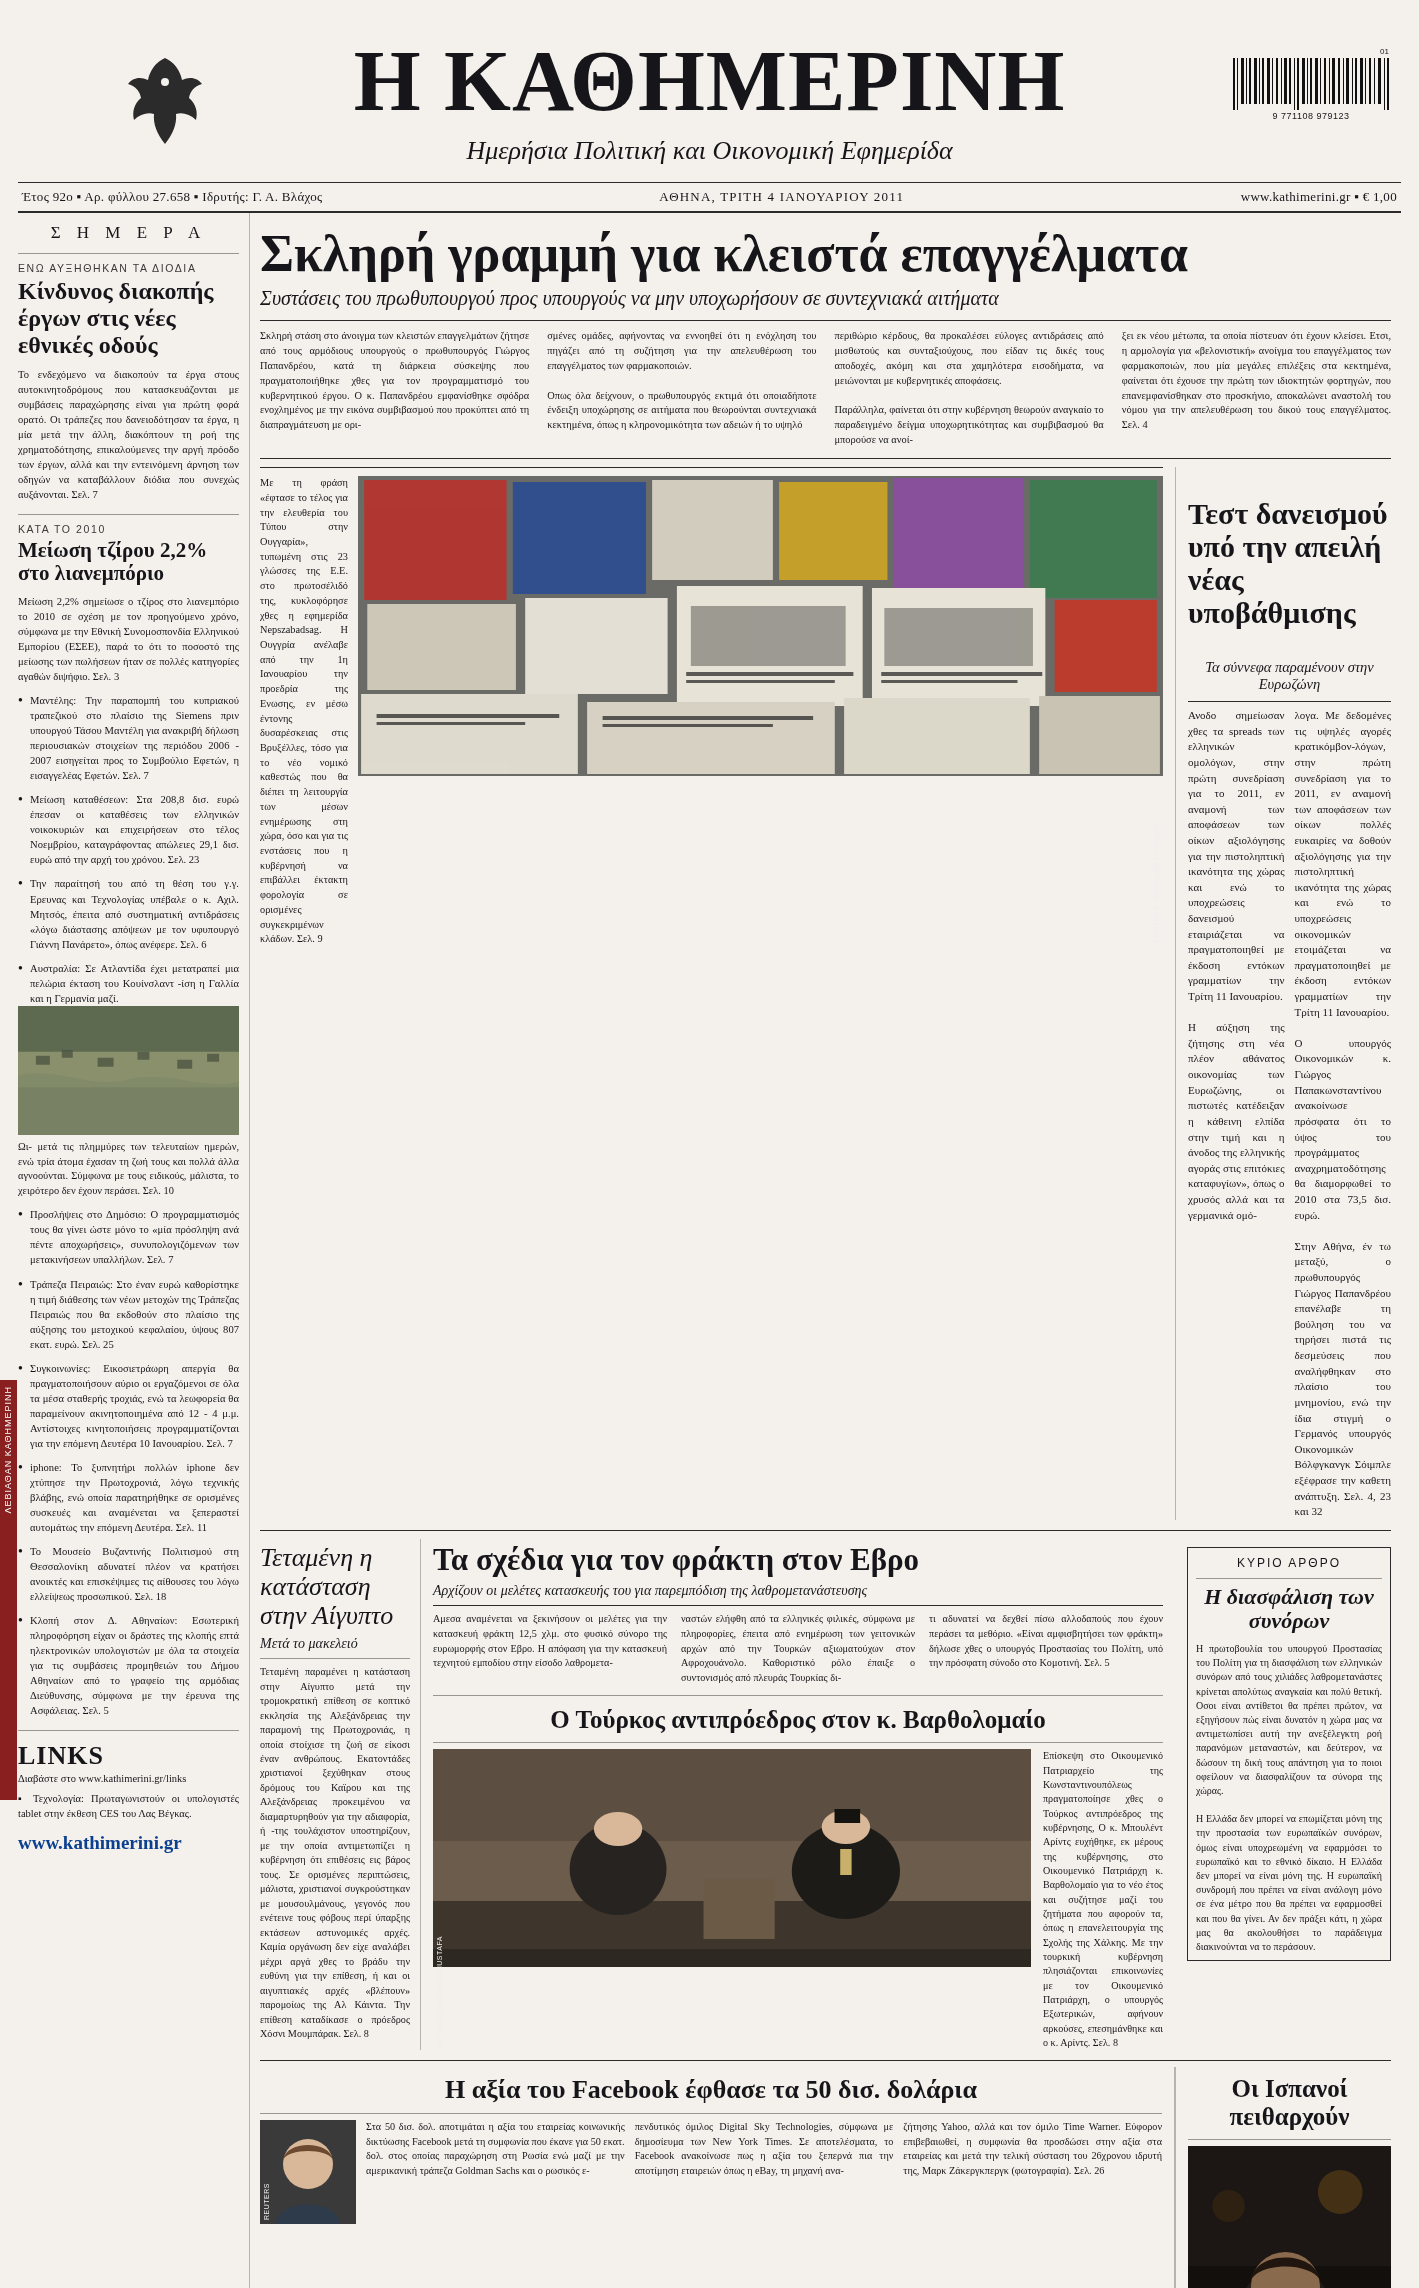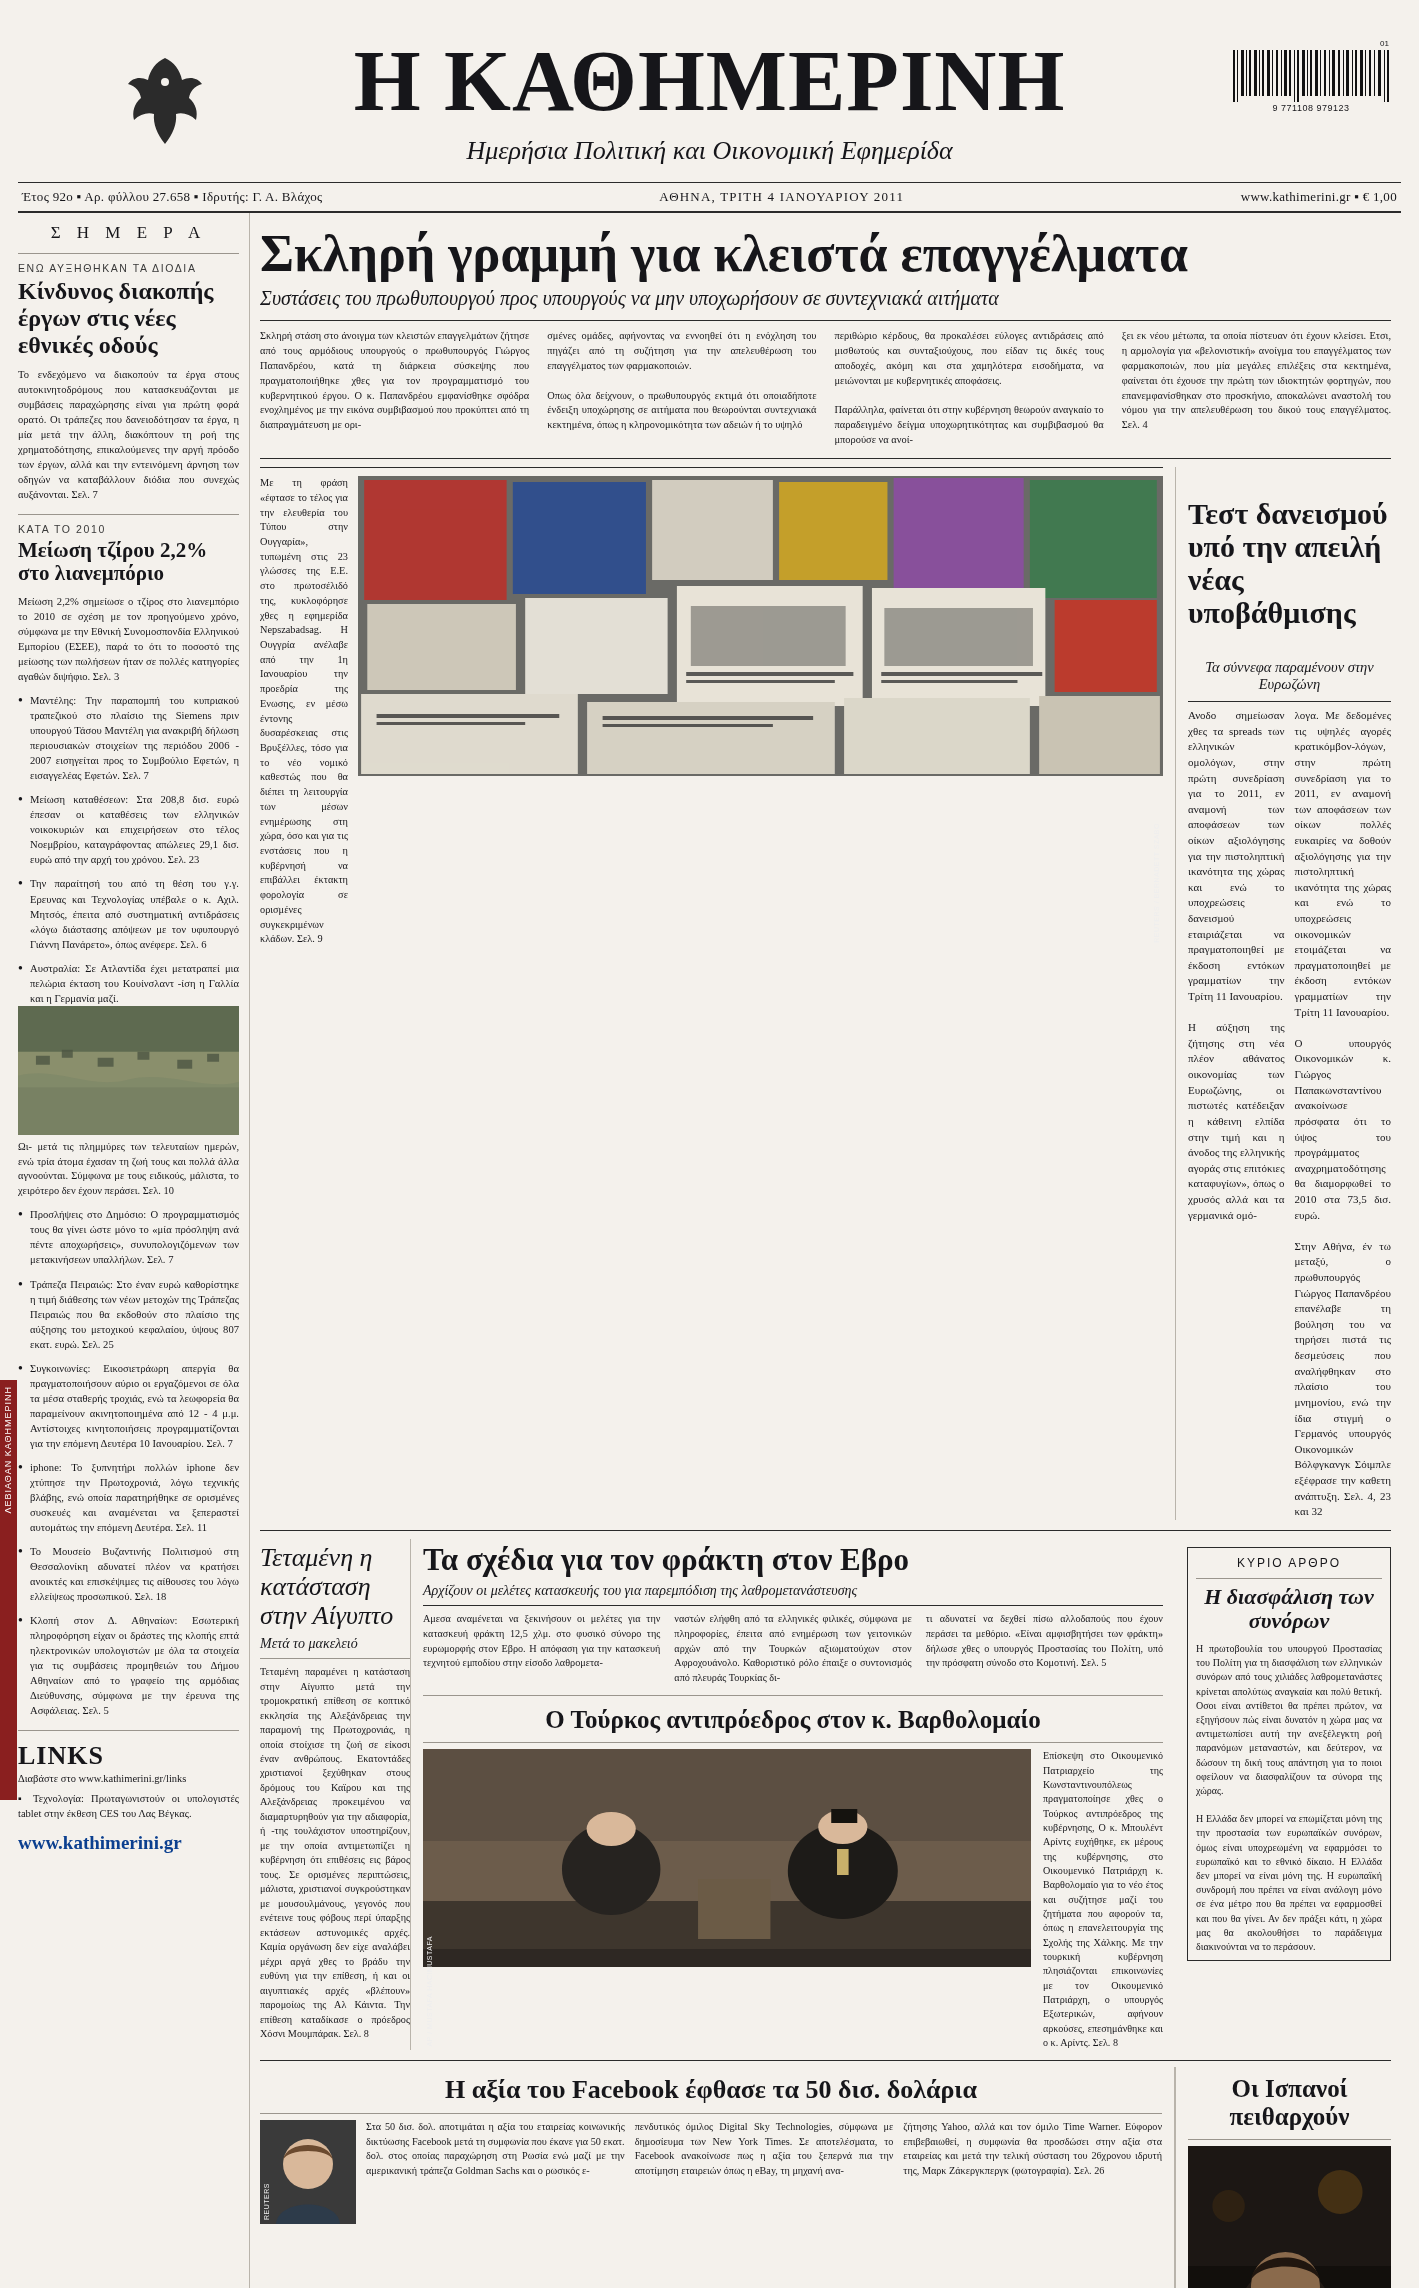--- a/index.html
+++ b/index.html
@@ -27,21 +27,21 @@
     text-align:center;
     font-size:26px;
     font-style:italic;
     font-family:"Liberation Serif", serif;
     margin-bottom:16px;
   }
   .eagle {
     position:absolute; left:120px; top:52px; width:90px; height:100px;
     opacity:.92;
   }
-  .barcode { position:absolute; right:28px; top:50px; width:160px; height:68px; }
+  .barcode { position:absolute; right:28px; top:58px; width:160px; height:68px; }
   .barcode .bars { width:160px; height:52px; display:block; }
   .barcode .num { font-size:9px; font-family:"Liberation Sans", sans-serif; letter-spacing:.5px; text-align:center; margin-top:1px;}
   .barcode .issn-side { position:absolute; right:2px; top:-11px; font-size:8px; font-family:"Liberation Sans", sans-serif; }
 
   .masthead-rule { border-top:1px solid #2b2b2b; margin:0 18px; }
   .masthead-info {
     display:flex; justify-content:space-between; align-items:center;
     font-size:13px; font-family:"Liberation Serif", serif;
     padding:6px 22px 6px 22px; letter-spacing:.3px;
   }
@@ -303,21 +303,21 @@
 
 Στην Αθήνα, έν τω μεταξύ, ο πρωθυπουργός Γιώργος Παπανδρέου επανέλαβε τη βούληση του να τηρήσει πιστά τις δεσμεύσεις που αναλήφθηκαν στο πλαίσιο του μνημονίου, ενώ την ίδια στιγμή ο Γερμανός υπουργός Οικονομικών Βόλφγκανγκ Σόιμπλε εξέφρασε την καθετη ανάπτυξη. Σελ. 4, 23 και 32</div>
           </div>
         </div>
       </div>
 
       <div class="rule-dark" style="margin-top:10px"></div>
 
       <div class="split" style="margin-top:8px;">
 
-        <div style="width:150px; flex:0 0 150px; border-right:1px solid #b9b4ab;">
+        <div style="width:150px; flex:0 0 150px; padding-right:10px; border-right:1px solid #b9b4ab;">
           <h3 class="h3 it">Τεταμένη η κατάσταση στην Αίγυπτο</h3>
           <div class="sub-it">Μετά το μακελειό</div>
           <div class="thin-rule"></div>
           <div class="body-sm" style="font-size:10.2px">Τεταμένη παραμένει η κατάσταση στην Αίγυπτο μετά την τρομοκρατική επίθεση σε κοπτικό εκκλησία της Αλεξάνδρειας την παραμονή της Πρωτοχρονιάς, η οποία στοίχισε τη ζωή σε είκοσι έναν ανθρώπους. Εκατοντάδες χριστιανοί ξεχύθηκαν στους δρόμους του Καϊρου και της Αλεξάνδρειας προκειμένου να διαμαρτυρηθούν για την αδιαφορία, ή -της τουλάχιστον υποστηρίζουν, με την οποία αντιμετωπίζει η κυβέρνηση ότι επιθέσεις εις βάρος τους. Σε ορισμένες περιπτώσεις, μάλιστα, χριστιανοί συγκρούστηκαν με μουσουλμάνους, γεγονός που ενέτεινε τους φόβους περί ύπαρξης εκτάσεων αστυνομικές αρχές. Καμία οργάνωση δεν είχε αναλάβει μέχρι αργά χθες το βράδυ την ευθύνη για την επίθεση, ή και οι αιγυπτιακές αρχές «βλέπουν» παρομοίως της Αλ Κάιντα. Την επίθεση καταδίκασε ο πρόεδρος Χόσνι Μουμπάρακ. Σελ. 8</div>
         </div>
 
         <div style="flex:1 1 auto; padding:0 12px;">
           <h3 class="h3" style="font-size:31px">Τα σχέδια για τον φράκτη στον Εβρο</h3>
           <div class="sub-it">Αρχίζουν οι μελέτες κατασκευής του για παρεμπόδιση της λαθρομετανάστευσης</div>
           <div class="rule-dark" style="margin-bottom:6px"></div>

